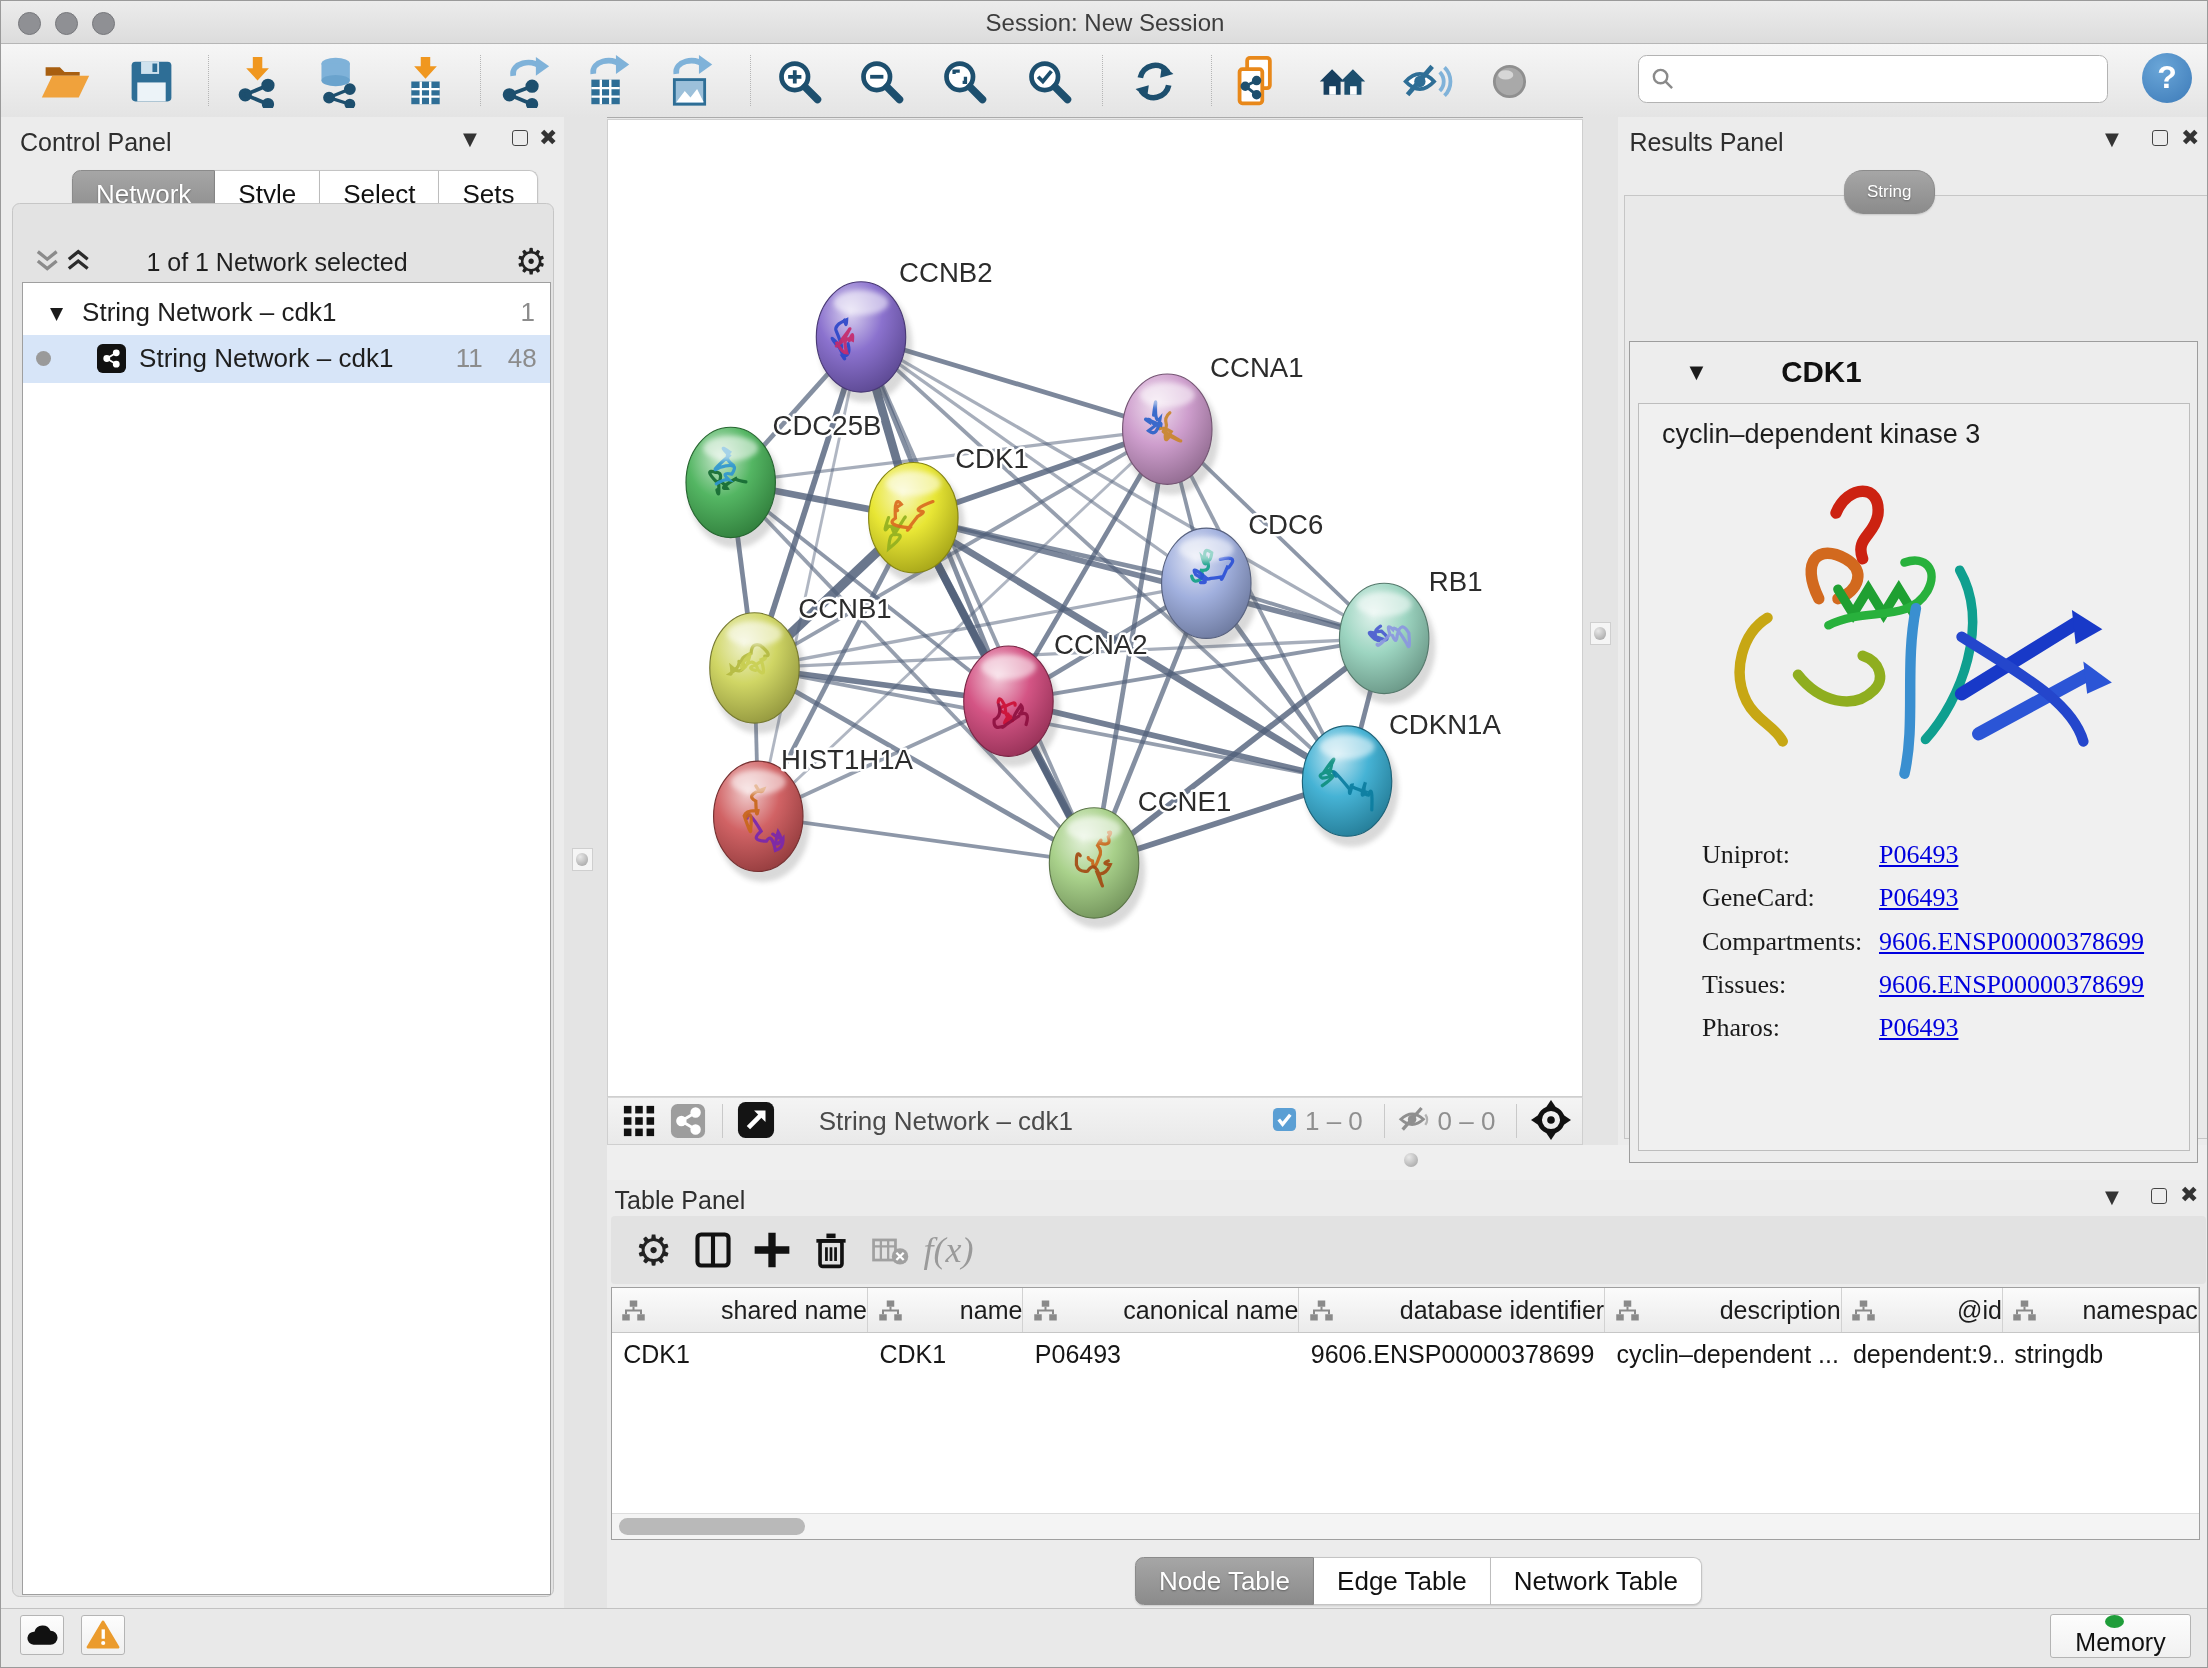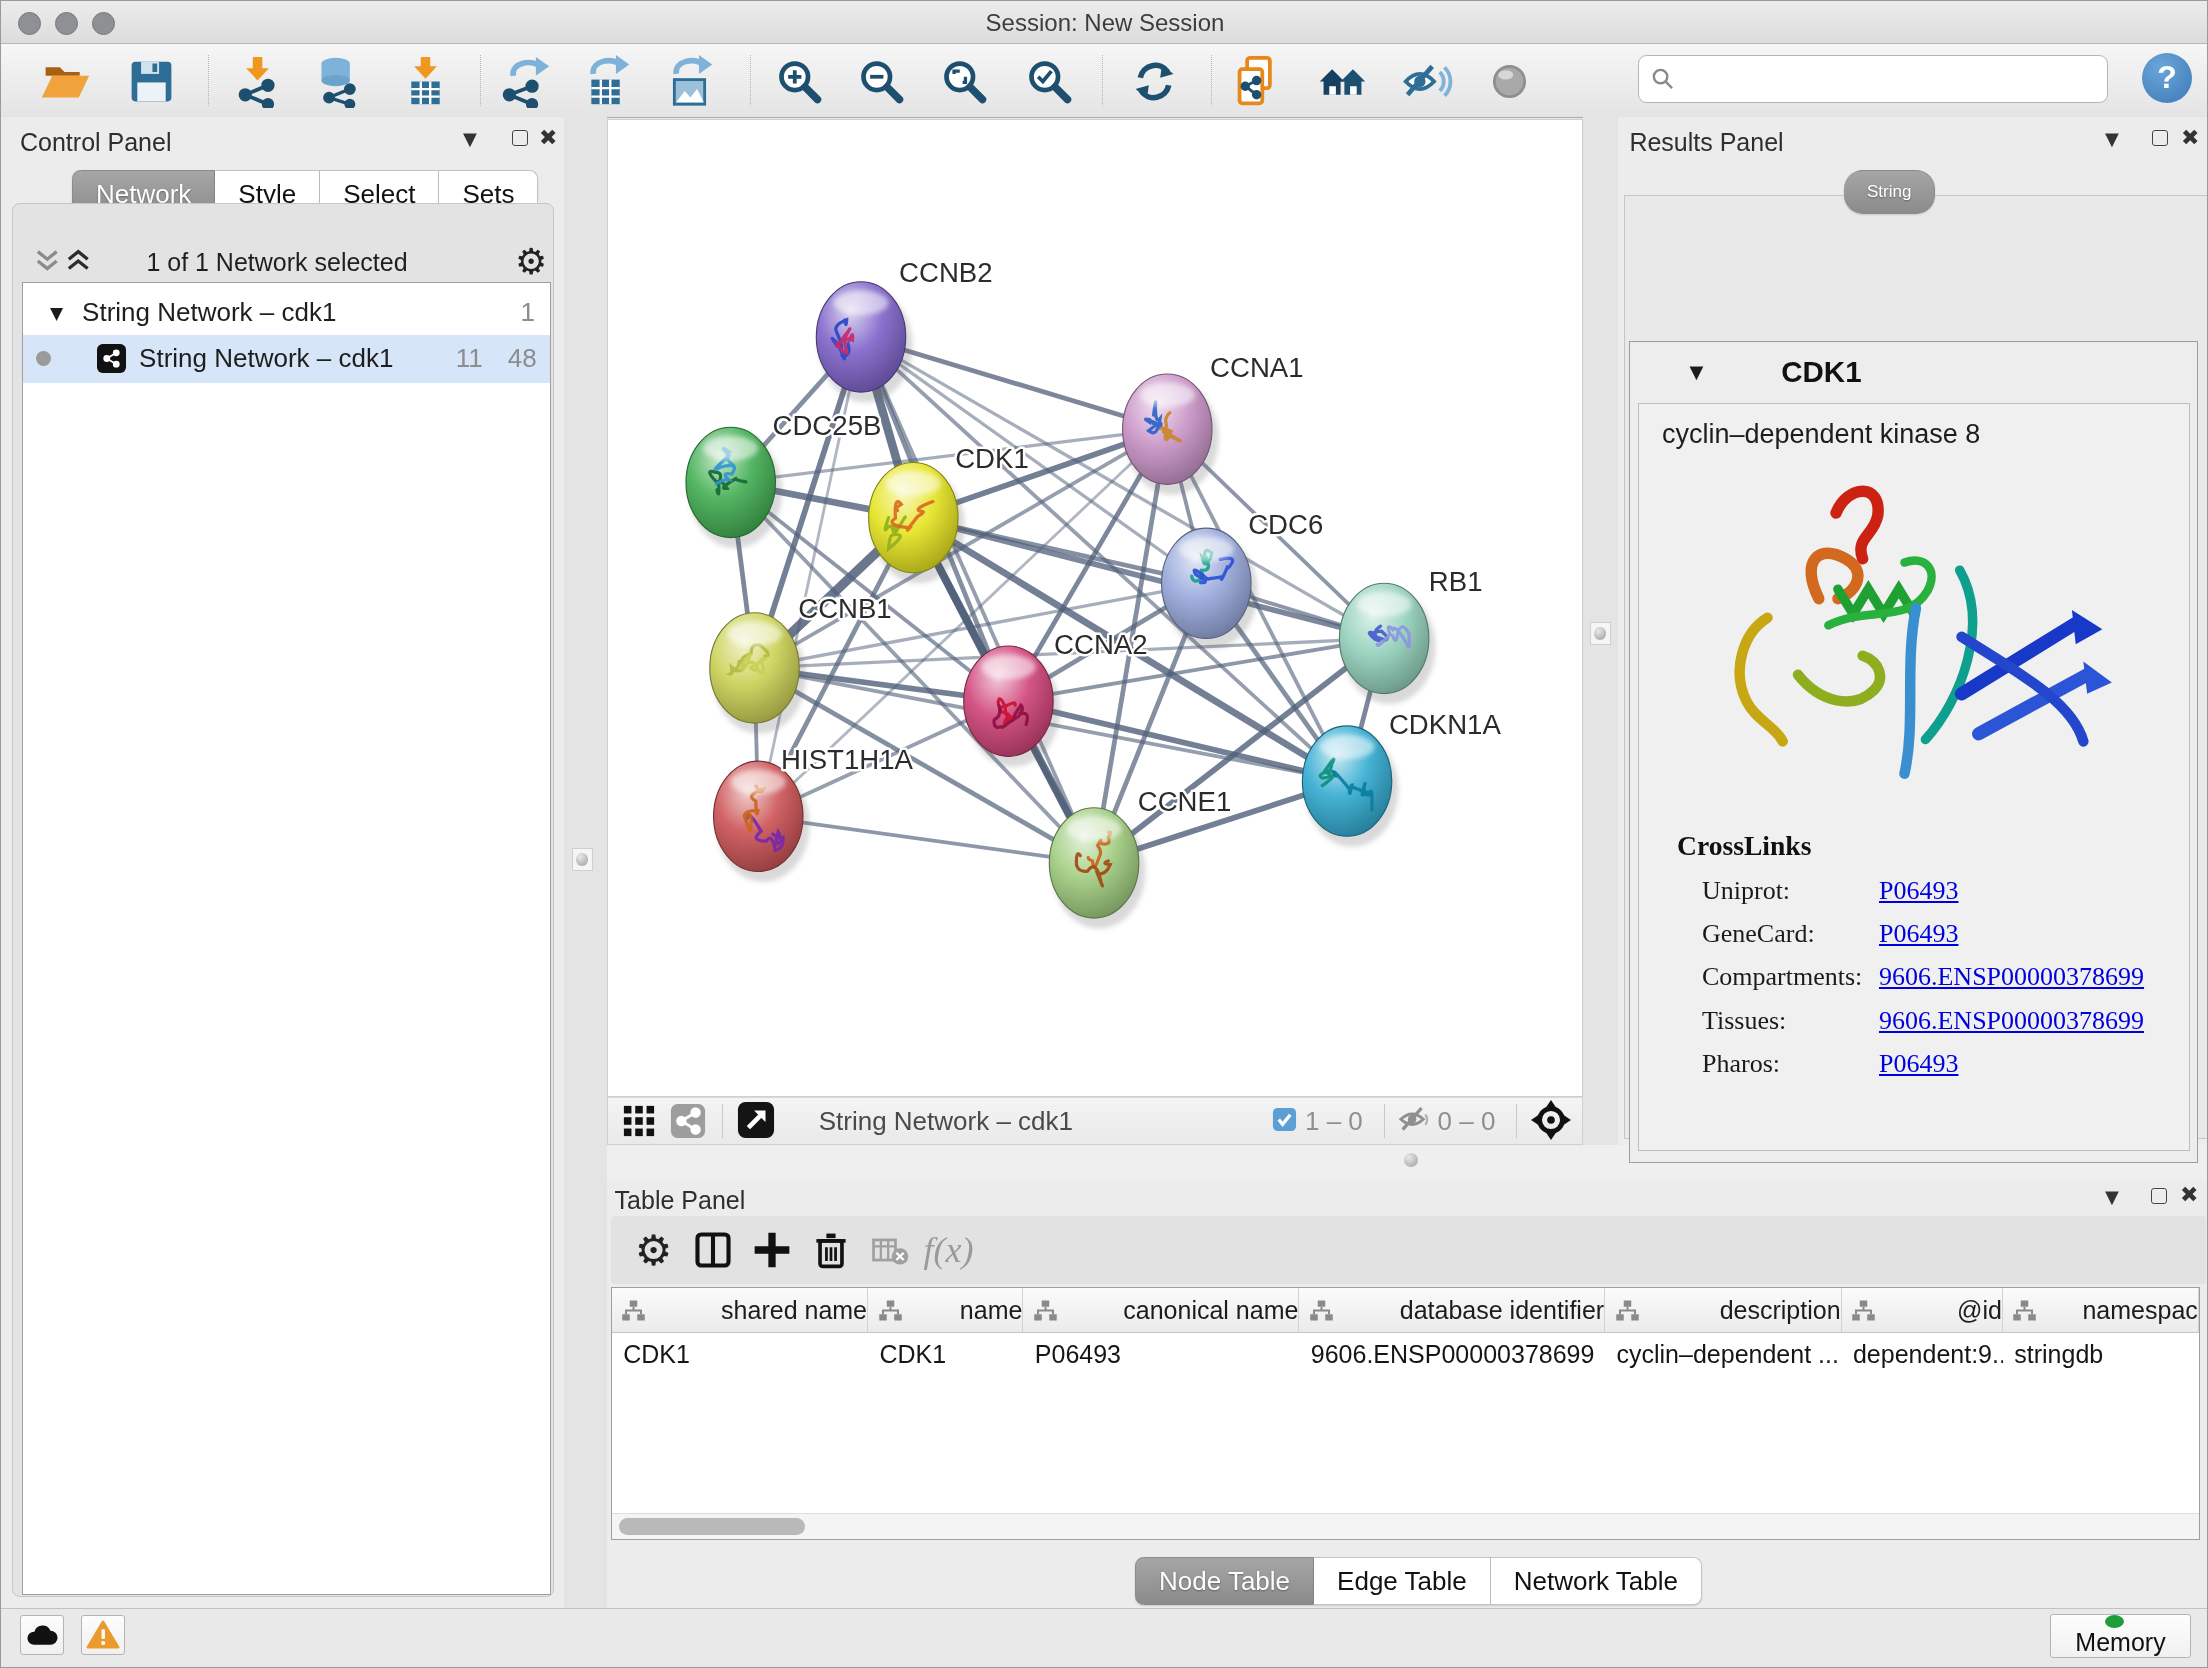--- a/index.html
+++ b/index.html
@@ -583,39 +583,38 @@
     <div class="abs sqbtn" style="left:534px;top:13.3px"></div>
     <div class="abs pctl" style="left:563px;top:7.6px;font-size:22px;font-weight:bold">✖</div>
     <div class="abs" style="left:5.7px;top:78px;width:582px;height:942px;background:#e9e9e9;border:1px solid #c6c6c6"></div>
     <div class="abs seg sel" style="left:226px;top:53px;border-radius:19px;height:42px;line-height:42px;font-size:17px">String</div>
     <div class="abs cdk-box" style="left:11.4px;top:224px">
       <div class="cdk-head">
         <span style="margin-left:59px;font-size:18px;font-family:'DejaVu Sans',sans-serif;color:#1b1b1b">▼</span>
         <span style="margin-left:78px;font-size:29.5px;font-weight:bold;color:#111">CDK1</span>
       </div>
       <div class="cdk-content">
-        <div style="margin:15px 0 0 23px;font-size:27px;color:#1d1d1d">cyclin–dependent kinase 8</div>
+        <div style="margin:15px 0 0 23px;font-size:27px;color:#1d1d1d">cyclin–dependent kinase 3</div>
         <svg width="476" height="371" viewBox="0 0 500 390" style="display:block;margin:5.7px auto 0">
           <g fill="none" stroke-linecap="round">
             <path d="M168 60 C180 30 216 28 212 62 C208 84 188 86 196 108" stroke="#cc2211" stroke-width="12"></path>
             <path d="M150 150 C130 110 150 92 178 108 C200 120 192 142 170 150" stroke="#d2691e" stroke-width="12"></path>
             <path d="M96 170 C70 186 58 226 74 258 C84 278 104 284 112 300" stroke="#c7a714" stroke-width="11"></path>
             <path d="M128 230 C150 258 186 268 208 246 C220 234 214 216 196 210" stroke="#8fae1f" stroke-width="11"></path>
             <path d="M170 140 l16 26 16-26 16 26 16-26 16 26" stroke="#1fa032" stroke-width="10"></path>
             <path d="M160 178 C200 158 244 176 264 142 C276 120 262 104 240 112" stroke="#28b13c" stroke-width="9"></path>
             <path d="M298 120 C330 176 300 256 262 298" stroke="#0f9f8f" stroke-width="10"></path>
             <path d="M252 160 C240 220 252 280 240 334" stroke="#3a8fd0" stroke-width="11"></path>
             <path d="M300 250 L420 176" stroke="#1839c8" stroke-width="14"></path>
             <path d="M318 292 L432 230" stroke="#2b55d6" stroke-width="14"></path>
             <path d="M300 190 C360 228 416 258 428 300" stroke="#2446cc" stroke-width="11"></path>
           </g>
           <polygon points="416,162 448,182 420,198" fill="#1839c8"></polygon>
           <polygon points="428,216 458,238 432,250" fill="#2b55d6"></polygon>
         </svg>
-        <div class="cl-serif" style="margin:3.8px 0 0 38px;font-size:27.6px;font-weight:bold;color:#111">CrossLinks</div>
         <div id="cl-rows" class="cl-serif">
             <div class="clrow">
               <span class="cllab">Uniprot:</span>
               <a class="clval">P06493</a>
             </div>
             <div class="clrow">
               <span class="cllab">GeneCard:</span>
               <a class="clval">P06493</a>
             </div>
             <div class="clrow">

